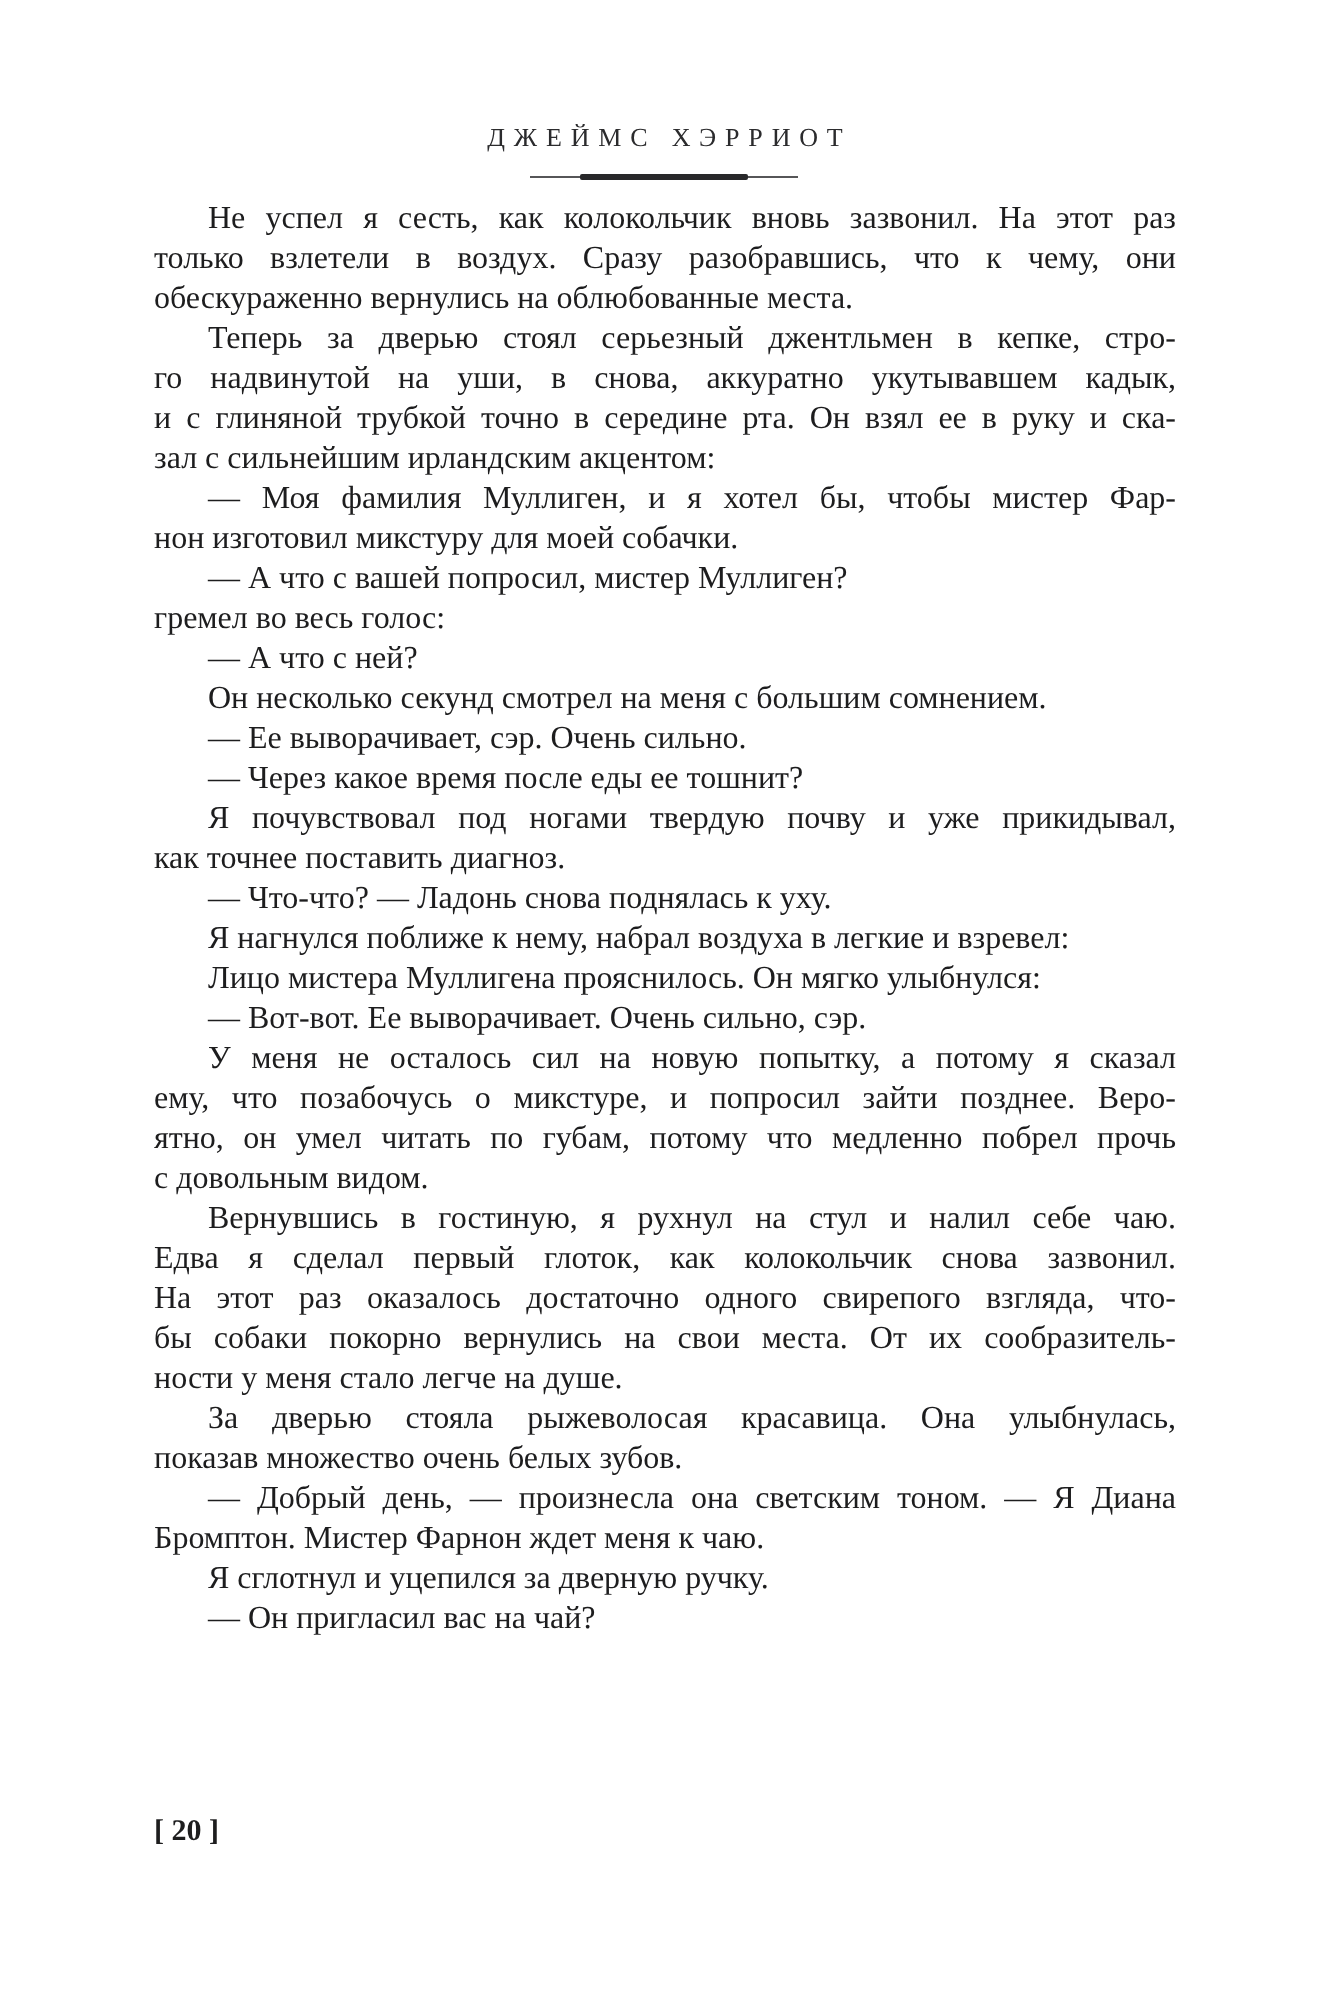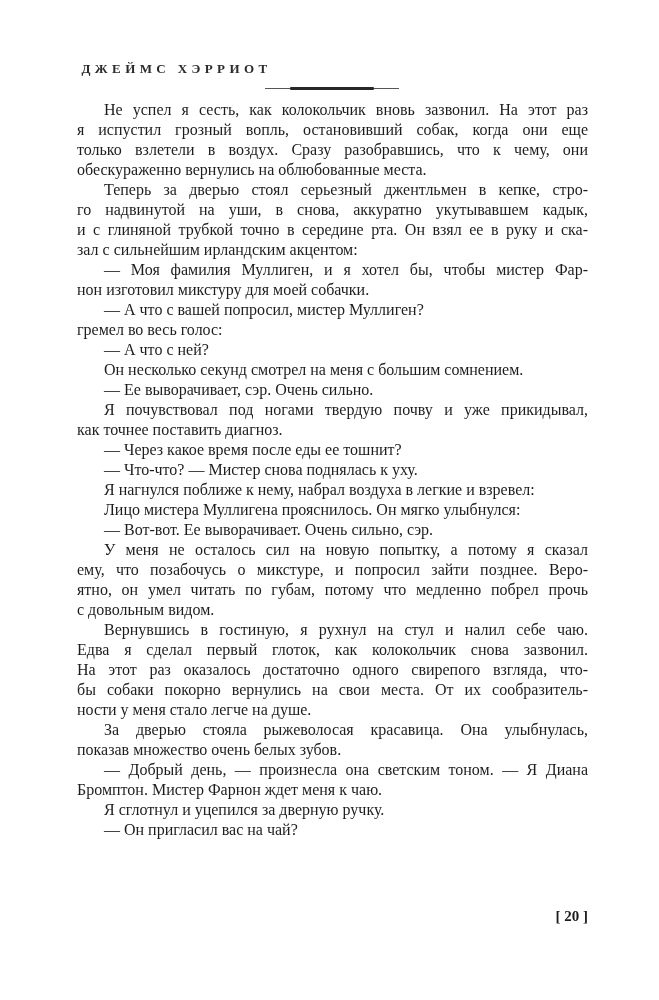--- a/index.html
+++ b/index.html
@@ -14,22 +14,23 @@
     background: var(--background, #ffffff);
     overflow: hidden;
     font-family: "Liberation Serif", "DejaVu Serif", serif;
     color: var(--text, #1d1d1e);
   }
   .running-head {
     position: absolute;
     top: 61px;
     left: 77px;
     width: 511px;
+    text-align: center;
     font-size: 13px;
-    font-weight: 700;
+    font-weight: 400;
     letter-spacing: 0.34em;
     text-indent: 0.34em; 
     color: var(--header, #2b2b2d);
     white-space: nowrap;
   }
   .divider {
     position: absolute;
     top: 86px;
     left: 332px;
     width: 134px;
@@ -70,42 +71,41 @@
     text-align-last: left;
   }
   .line.indent {
     text-indent: 27px;
   }
   .page-number {
     position: absolute;
     top: 908px;
     left: 77px;
     width: 511px;
-    text-align: right;
+    text-align: left;
     font-size: 15px;
     font-weight: 700;
     color: var(--text, #1d1d1e);
   }
 </style>
 </head>
 <body>
 
 <div class="page">
 
   <div class="running-head">ДЖЕЙМС ХЭРРИОТ</div>
 
   <div class="divider">
     <div class="divider-thin"></div>
     <div class="divider-thick"></div>
   </div>
 
   <div class="text-block">
       <div class="paragraph">
         <div class="line indent">Не успел я сесть, как колокольчик вновь зазвонил. На этот раз</div>
-        <div class="line">я испустил грозный вопль, остановивший собак, когда они еще</div>
         <div class="line">только взлетели в воздух. Сразу разобравшись, что к чему, они</div>
         <div class="line last">обескураженно вернулись на облюбованные места.</div>
       </div>
       <div class="paragraph">
         <div class="line indent">Теперь за дверью стоял серьезный джентльмен в кепке, стро-</div>
         <div class="line">го надвинутой на уши, в снова, аккуратно укутывавшем кадык,</div>
         <div class="line">и с глиняной трубкой точно в середине рта. Он взял ее в руку и ска-</div>
         <div class="line last">зал с сильнейшим ирландским акцентом:</div>
       </div>
       <div class="paragraph">
@@ -121,28 +121,28 @@
       <div class="paragraph">
         <div class="line indent last">— А что с ней?</div>
       </div>
       <div class="paragraph">
         <div class="line indent last">Он несколько секунд смотрел на меня с большим сомнением.</div>
       </div>
       <div class="paragraph">
         <div class="line indent last">— Ее выворачивает, сэр. Очень сильно.</div>
       </div>
       <div class="paragraph">
+        <div class="line indent last">— Через какое время после еды ее тошнит?</div>
+      </div>
+      <div class="paragraph">
         <div class="line indent">Я почувствовал под ногами твердую почву и уже прикидывал,</div>
         <div class="line last">как точнее поставить диагноз.</div>
       </div>
       <div class="paragraph">
-        <div class="line indent last">— Через какое время после еды ее тошнит?</div>
-      </div>
-      <div class="paragraph">
-        <div class="line indent last">— Что-что? — Мистер снова поднялась к уху.</div>
+        <div class="line indent last">— Что-что? — Ладонь снова поднялась к уху.</div>
       </div>
       <div class="paragraph">
         <div class="line indent last">Я нагнулся поближе к нему, набрал воздуха в легкие и взревел:</div>
       </div>
       <div class="paragraph">
         <div class="line indent last">Лицо мистера Муллигена прояснилось. Он мягко улыбнулся:</div>
       </div>
       <div class="paragraph">
         <div class="line indent last">— Вот-вот. Ее выворачивает. Очень сильно, сэр.</div>
       </div>

